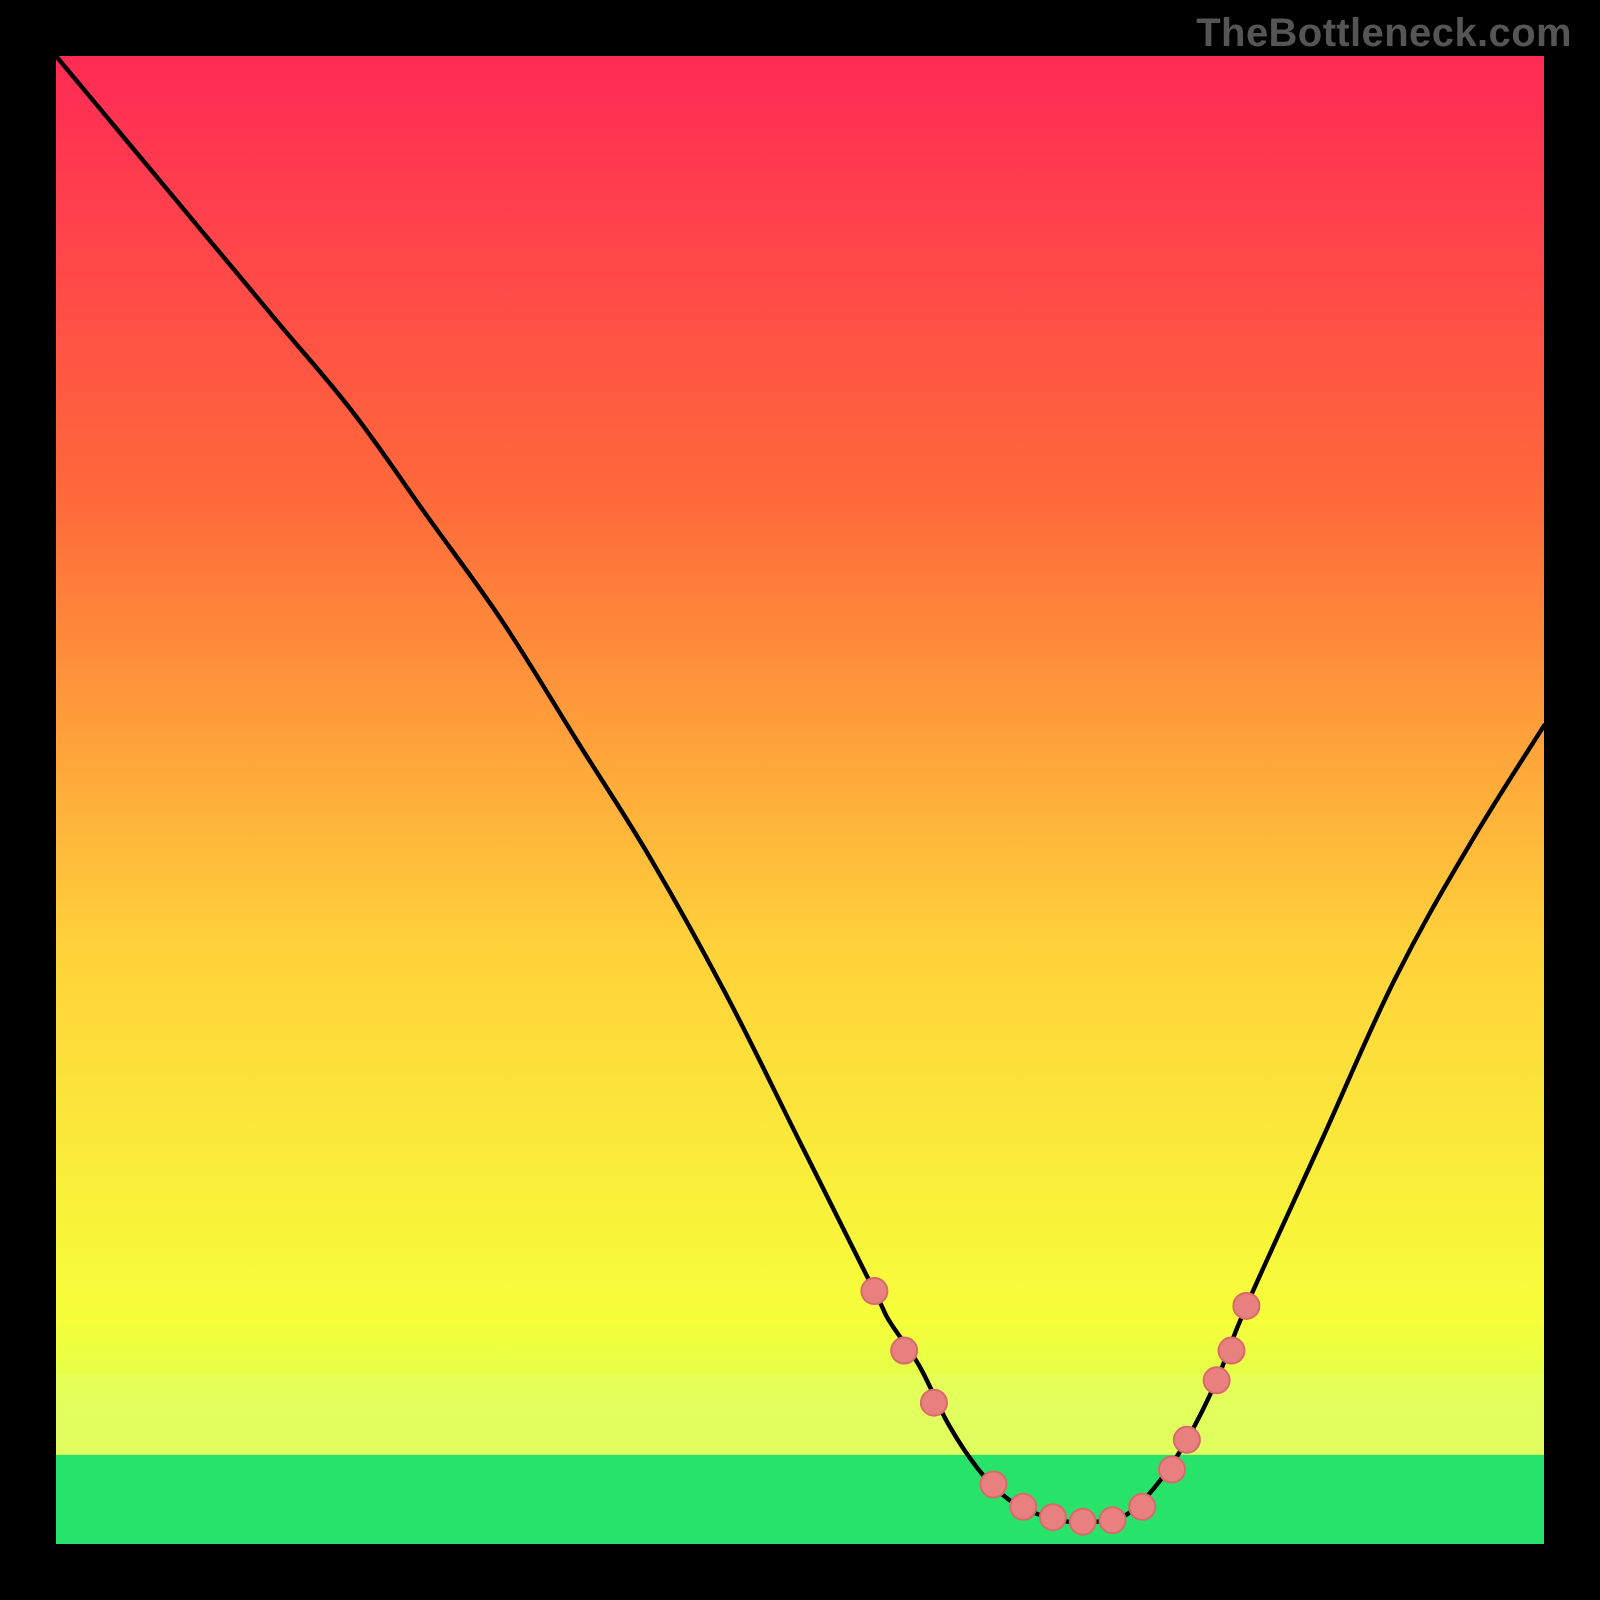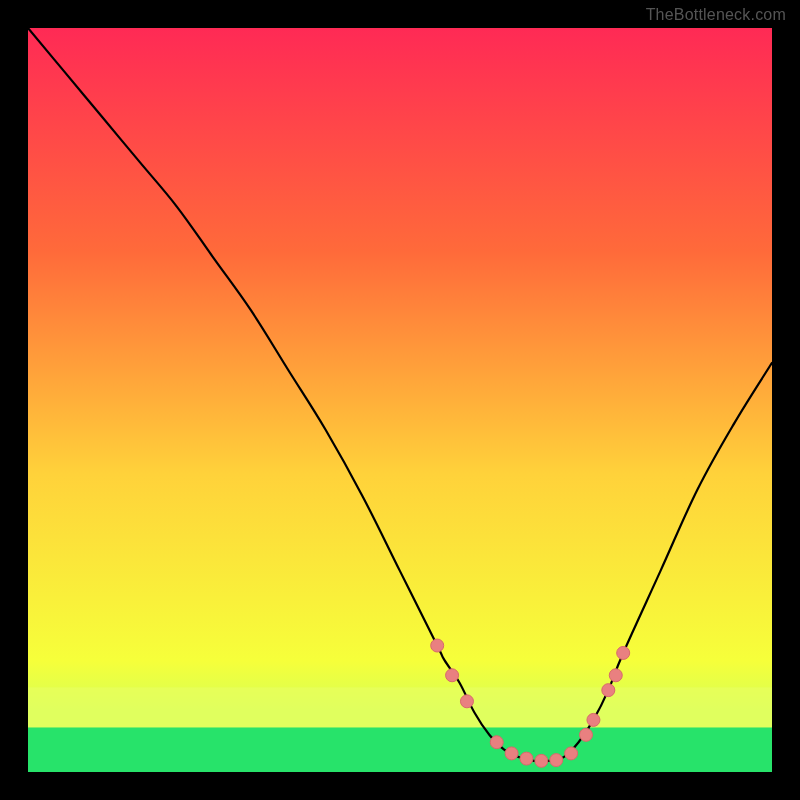--- a/index.html
+++ b/index.html
@@ -8,22 +8,22 @@
     position: relative;
     width: 800px;
     height: 800px;
     background: #000;
   }
   .watermark {
     position: absolute;
     top: 6px;
     right: 14px;
     font-family: Arial, Helvetica, sans-serif;
-    font-size: 16px;
-    font-weight: 400;
+    font-size: 20px;
+    font-weight: 700;
     color: #555;
     letter-spacing: 0.2px;
   }
   .plot {
     position: absolute;
     left: 28px;
     top: 28px;
     width: 744px;
     height: 744px;
   }

